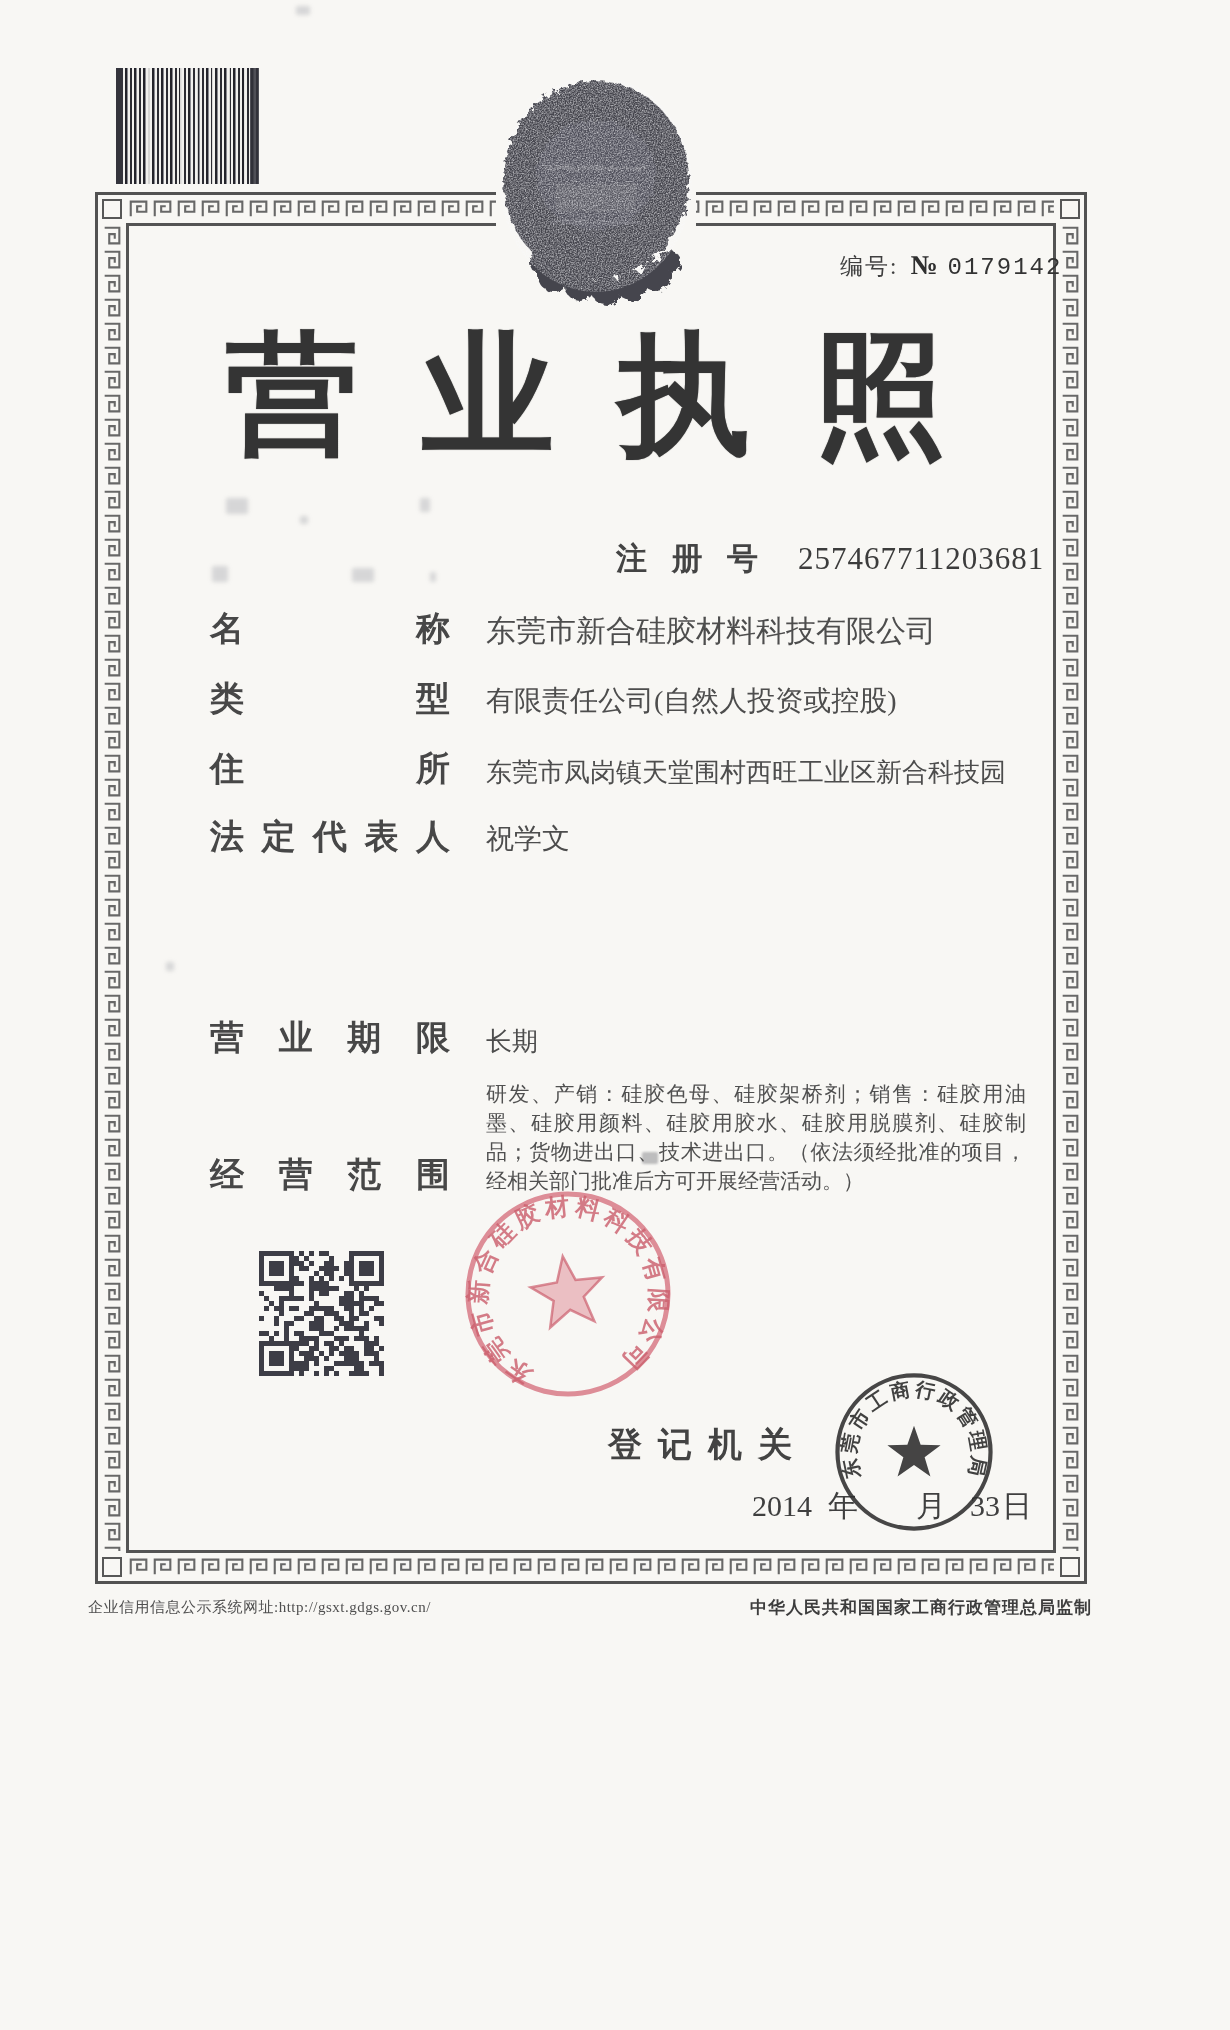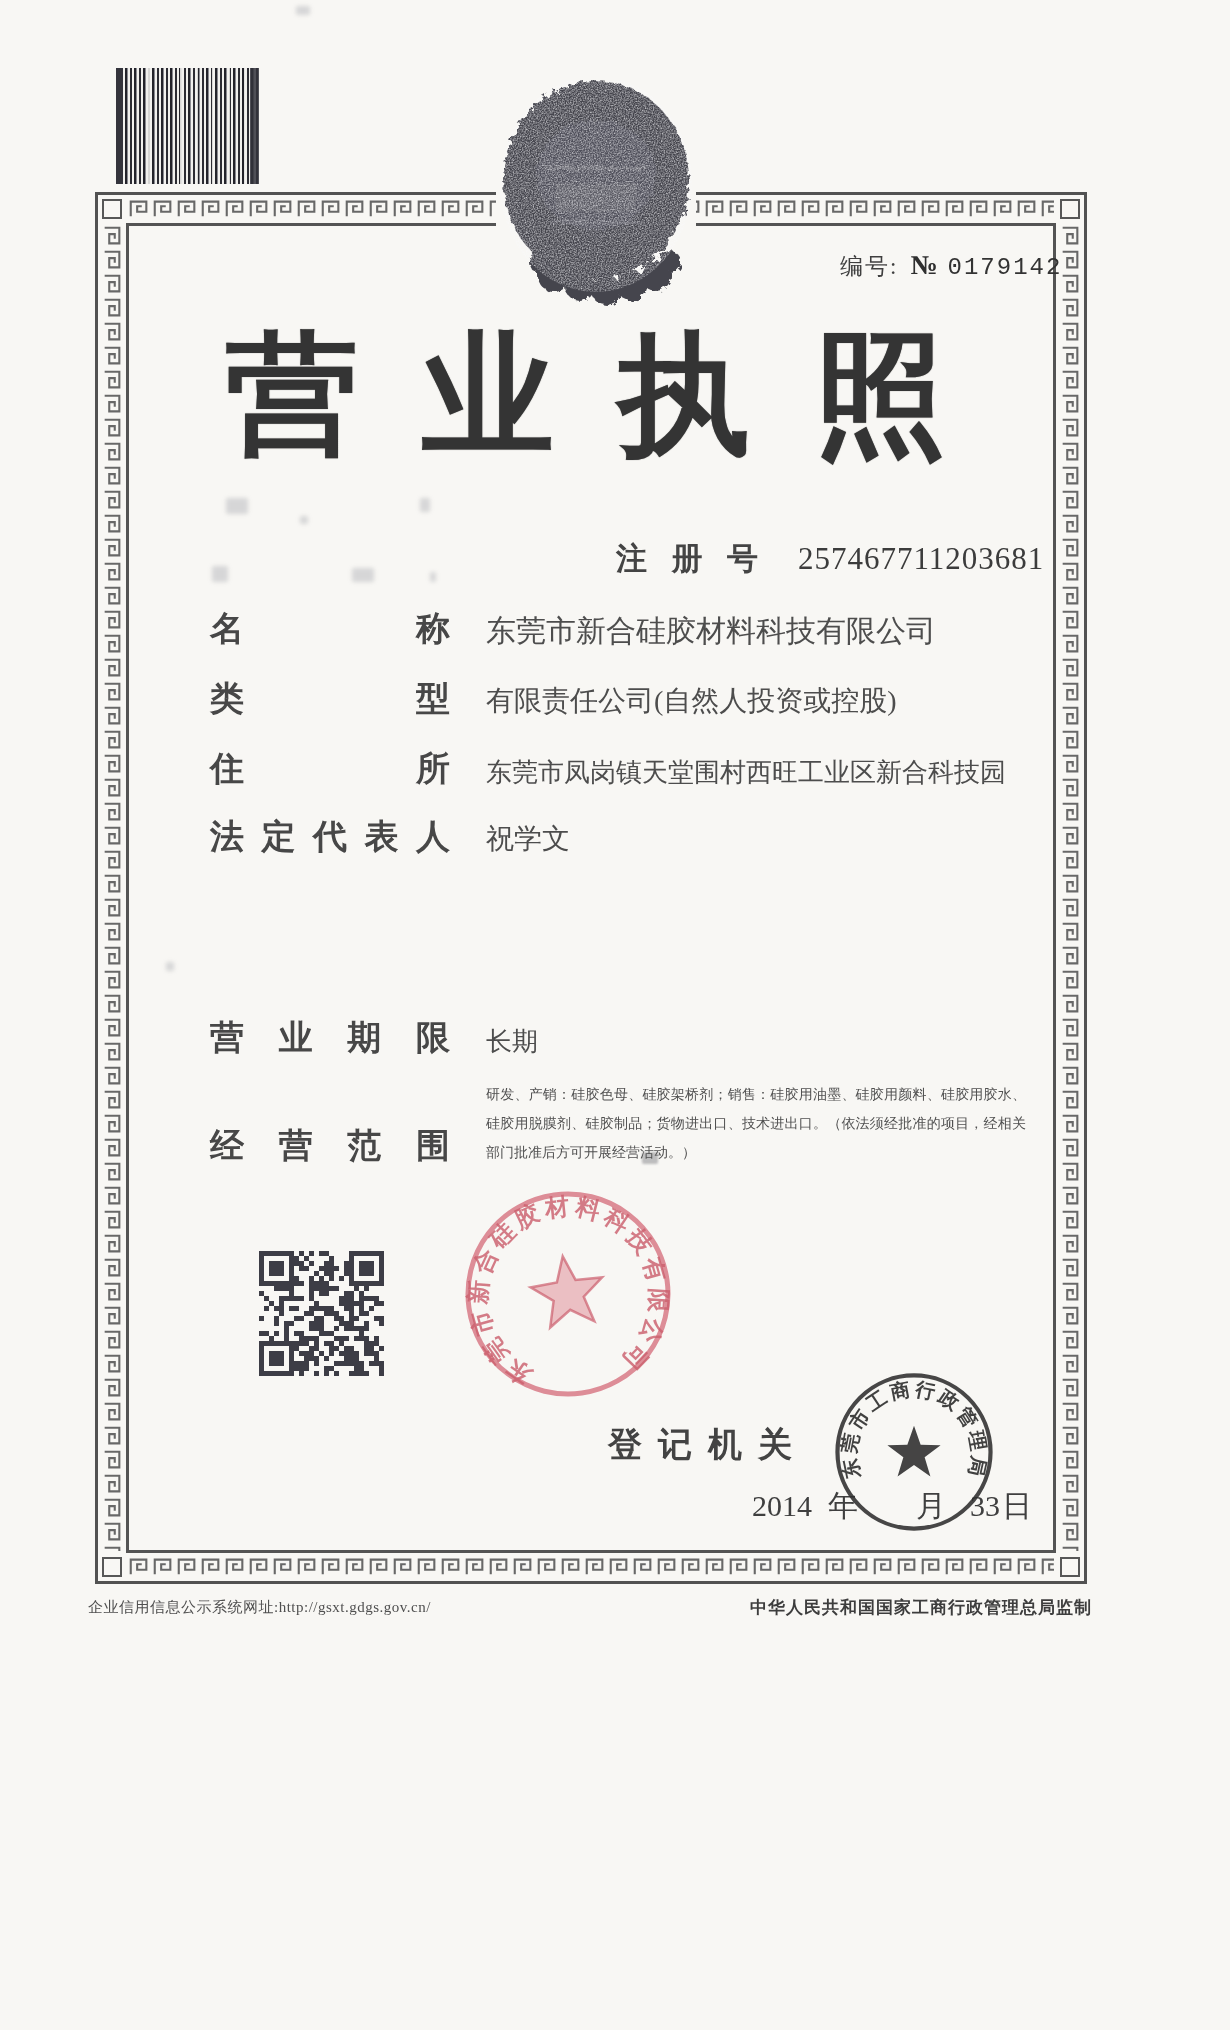--- a/index.html
+++ b/index.html
@@ -49,21 +49,21 @@
            text-align:justify;text-align-last:justify;vertical-align:baseline;}
   .r-num{font-size:31px;margin-left:40px;letter-spacing:1px;color:#3c3c3c;}
 
   
   .row{position:absolute;left:210px;display:flex;align-items:flex-end;}
   .flabel{flex:none;width:240px;font-size:34px;font-weight:600;line-height:1.2;color:#474747;
           text-align:justify;text-align-last:justify;}
   .fvalue{margin-left:36px;margin-top:5px;font-size:28px;line-height:1.3;color:#4d4d4d;}
   .v-name{font-size:30px;} .v-type{font-size:28px;} .v-addr{font-size:26px;margin-top:8px;}
   .v-term{font-size:26px;margin-top:0;}
-  .v-scope{width:540px;font-size:14px;line-height:29px;margin-top:4px;text-align:justify;color:#505050;}
+  .v-scope{width:540px;font-size:21px;line-height:29px;margin-top:4px;text-align:justify;color:#505050;}
 
   
   .qr{position:absolute;left:256px;top:1248px;padding:3px;background:#f8f7f4;}
   #qr-grid{display:grid;grid-template-columns:repeat(25,5px);grid-auto-rows:5px;filter:blur(.3px);}
   #qr-grid i{display:block;}
   #qr-grid i.d{background:#3d3d46;}
 
   
   .red-seal{position:absolute;left:456px;top:1182px;transform:rotate(-8deg);opacity:.9;}
   .registrar{position:absolute;left:608px;top:1422px;font-size:34px;font-weight:600;

